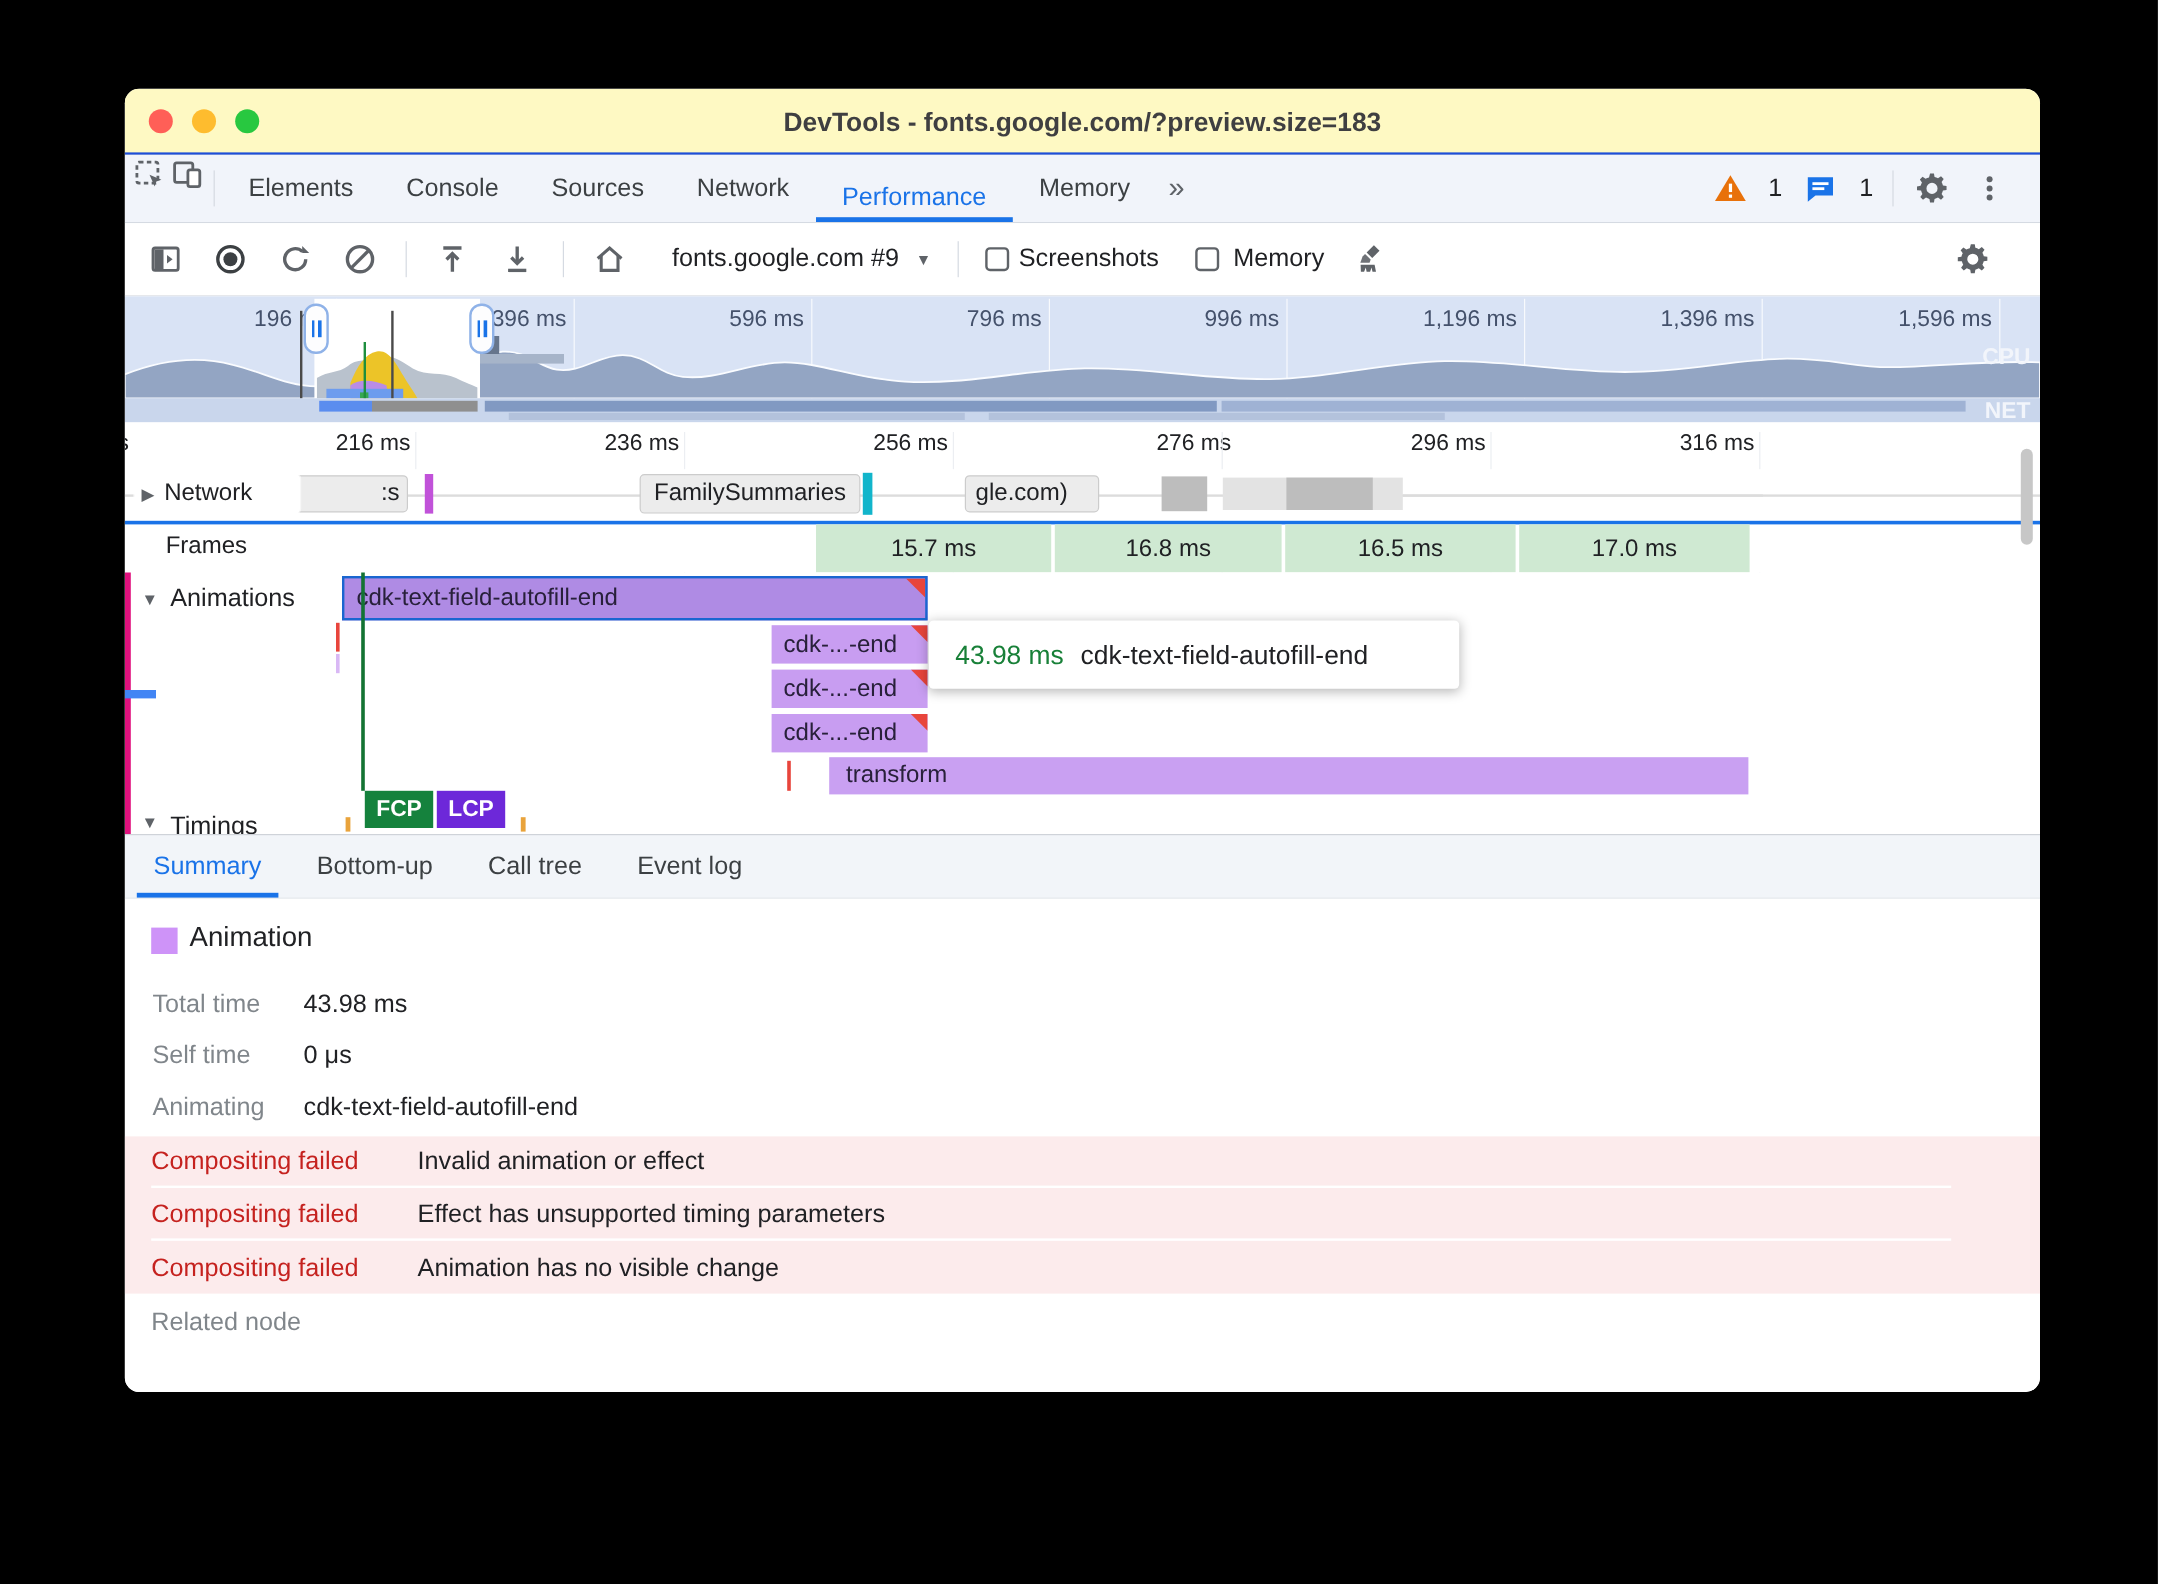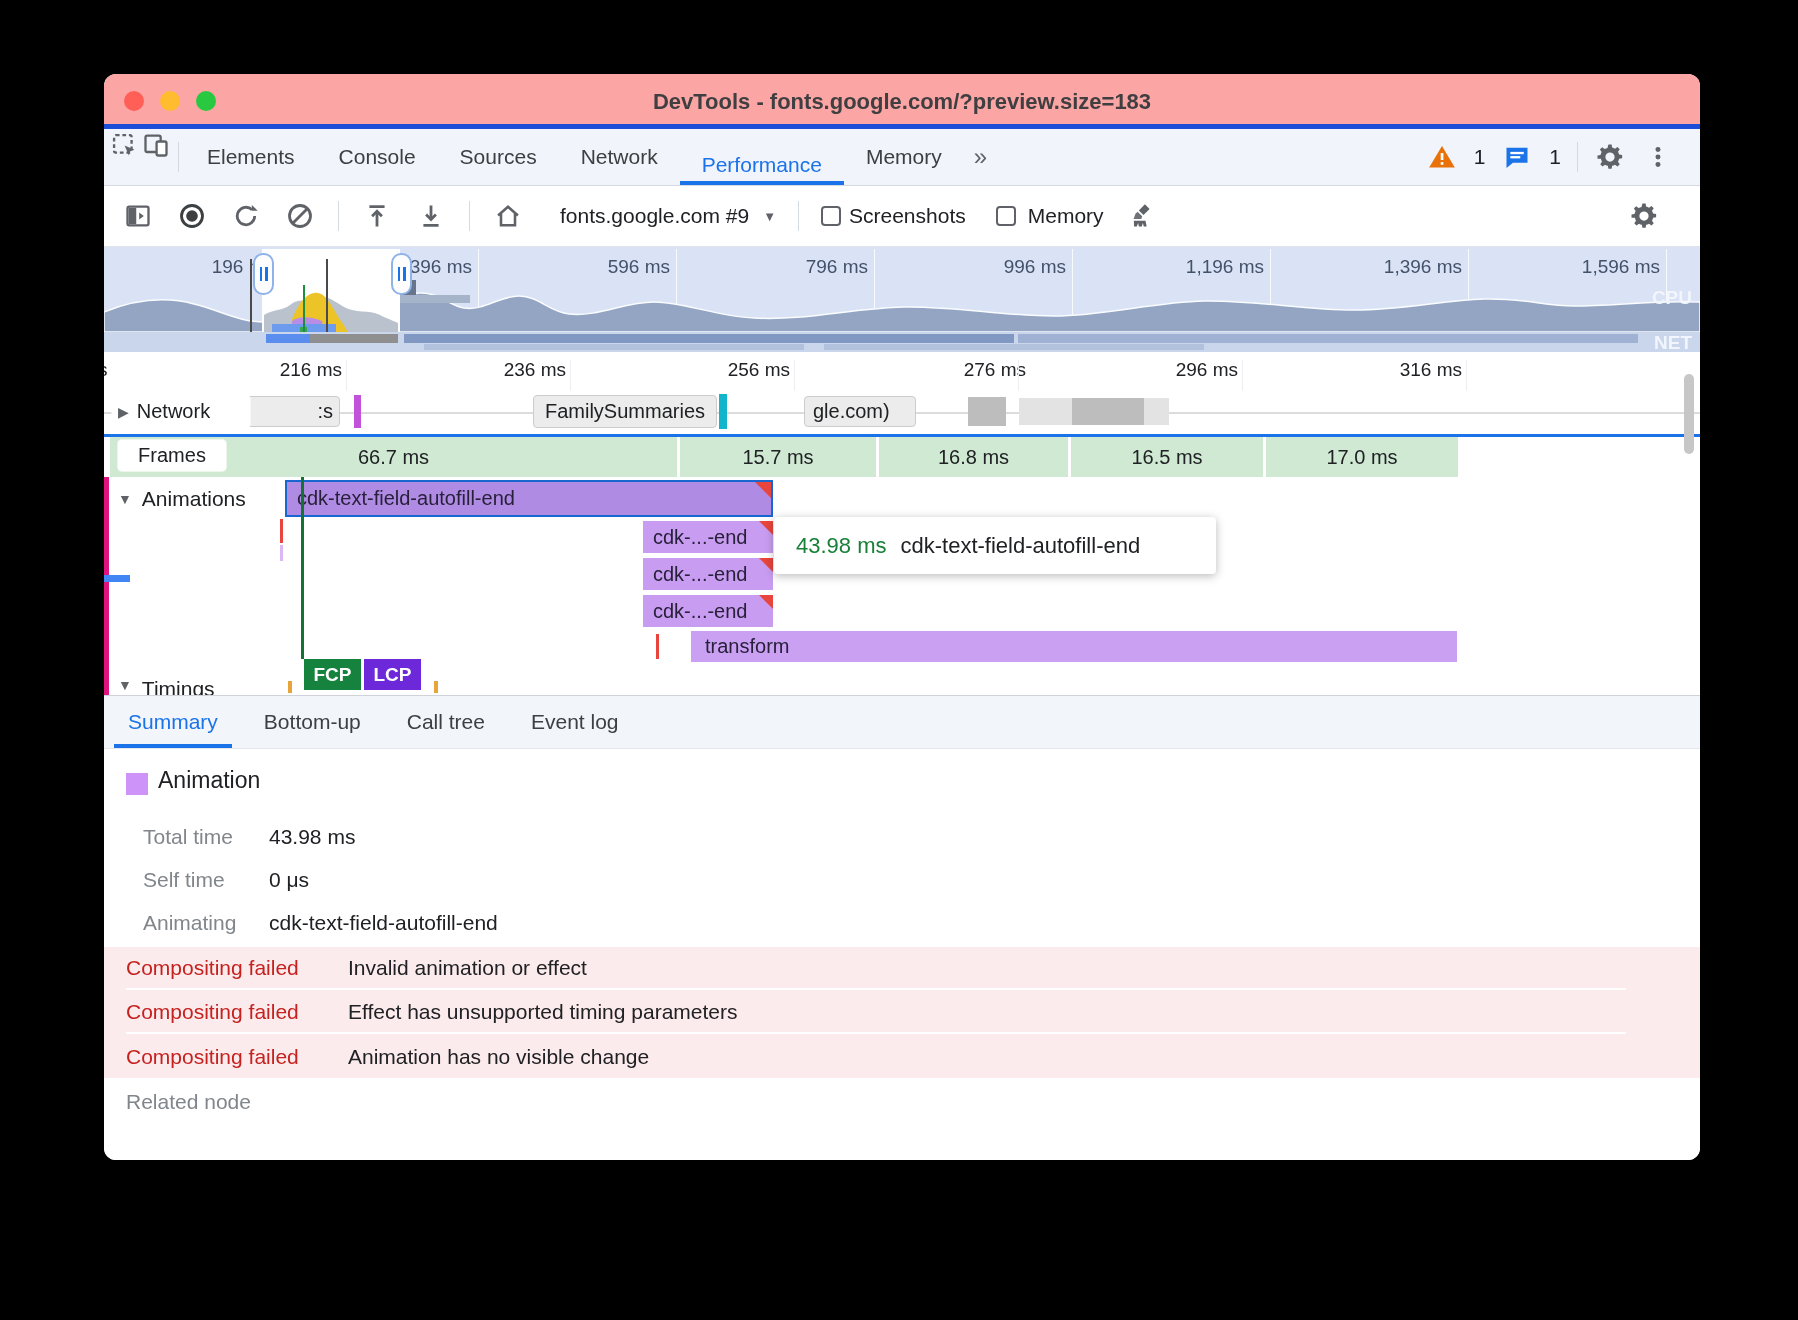--- a/index.html
+++ b/index.html
@@ -3,22 +3,22 @@
 <meta charset="utf-8">
 <style>
   * { margin:0; padding:0; box-sizing:border-box; }
   html,body { background:#000; }
   body { font-family:"Liberation Sans", sans-serif; }
   .stage { position:relative; width:1798px; height:1320px; background:#000; overflow:hidden; }
   .window { position:absolute; left:104px; top:74px; width:1596px; height:1086px;
             background:#fff; border-radius:12px; overflow:hidden;
             box-shadow:0 30px 80px rgba(0,0,0,.7); }
   .abs { position:absolute; }
-  .titlebar { position:absolute; left:0; top:0; width:100%; height:55px; background:#fca5a5;
-              border-bottom:5px solid #1d4ed8; }
+  .titlebar { position:absolute; left:0; top:0; width:100%; height:55px; background:#fef9c3;
+              border-bottom:2px solid #1d4ed8; }
   .light { position:absolute; top:17px; width:20px; height:20px; border-radius:50%; }
   .title { position:absolute; left:0; top:0; width:100%; height:55px; line-height:55px;
            text-align:center; font-size:22px; font-weight:bold; color:#3f3f41; }
   .tabbar { position:absolute; left:0; top:55px; width:100%; height:57px; background:#f1f4fa;
             border-bottom:1px solid #d5dae2; display:flex; align-items:stretch; }
   .tab { display:flex; align-items:center; padding:0 22px; font-size:21px; color:#3c4043; }
   .tab.active { color:#1a73e8; border-bottom:4px solid #1a73e8; padding-top:20px; }
   .divider { width:1px; background:#d5dae2; height:30px; align-self:center; }
   .toolbar { position:absolute; left:0; top:112px; width:100%; height:61px; background:#fff;
              border-bottom:1px solid #e0e3e8; display:flex; align-items:center; gap:22px; padding:0 18px; }
@@ -51,21 +51,21 @@
                border-left:14px solid transparent; border-top:14px solid #e8453c; }
   .tooltip { position:absolute; background:#fff; border-radius:4px; box-shadow:0 2px 10px rgba(0,0,0,.28);
              display:flex; align-items:center; gap:14px; padding:0 22px; font-size:22px; }
   .badge { position:absolute; height:31px; color:#fff; font-size:19px; font-weight:bold;
            display:flex; align-items:center; justify-content:center; }
   .drawer-tabs { position:absolute; left:0; top:621px; width:100%; height:54px; background:#f2f5f9;
                  border-top:1px solid #cfd3d9; border-bottom:1px solid #e4e7ec; display:flex; align-items:stretch; padding-left:10px; }
   .dtab { display:flex; align-items:center; padding:0 14px; font-size:21px; color:#3c4043; margin-right:18px; }
   .dtab.active { color:#1a73e8; border-bottom:4px solid #1a73e8; padding-top:4px; }
   .summary { position:absolute; left:0; top:675px; width:100%; height:411px; background:#fff; }
-  .srow { position:absolute; left:39px; font-size:21px; display:flex; }
+  .srow { position:absolute; left:23px; font-size:21px; display:flex; }
   .slabel { color:#80868b; width:126px; }
   .sval { color:#202124; }
   .warnband { position:absolute; left:0; width:100%; height:131px; background:#fcebec; }
   .wrow { position:absolute; left:22px; height:43px; display:flex; align-items:center; font-size:21px; width:1500px; }
   .wlabel { color:#c5221f; width:222px; }
   .wmsg { color:#202124; }
   .mono { font-family:"DejaVu Sans Mono", monospace; }
   svg.ic { display:block; }
 </style>
 </head>
@@ -317,23 +317,20 @@
           <span>gle.com)</span>
         </div>
     <div class="abs" style="left:864px;top:6px;width:38px;height:29px;background:#bdbdbd"></div>
     <div class="abs" style="left:915px;top:7px;width:150px;height:27px;background:#e3e3e3"></div>
     <div class="abs" style="left:968px;top:7px;width:72px;height:27px;background:#bdbdbd"></div>
     <div class="abs" style="left:1065px;top:21px;width:300px;height:2px;background:#dcdcdc"></div>
   </div>
 
   <div class="frames">
     <div class="abs" style="left:0;top:0;width:1596px;height:3px;background:#1a73e8"></div>
-    <div class="fseg" style="left:6px;width:567px">
-          <span>66.7 ms</span>
-        </div>
     <div class="fseg" style="left:576px;width:196px">
           <span>15.7 ms</span>
         </div>
     <div class="fseg" style="left:775px;width:189px">
           <span>16.8 ms</span>
         </div>
     <div class="fseg" style="left:967px;width:192px">
           <span>16.5 ms</span>
         </div>
     <div class="fseg" style="left:1162px;width:192px">

